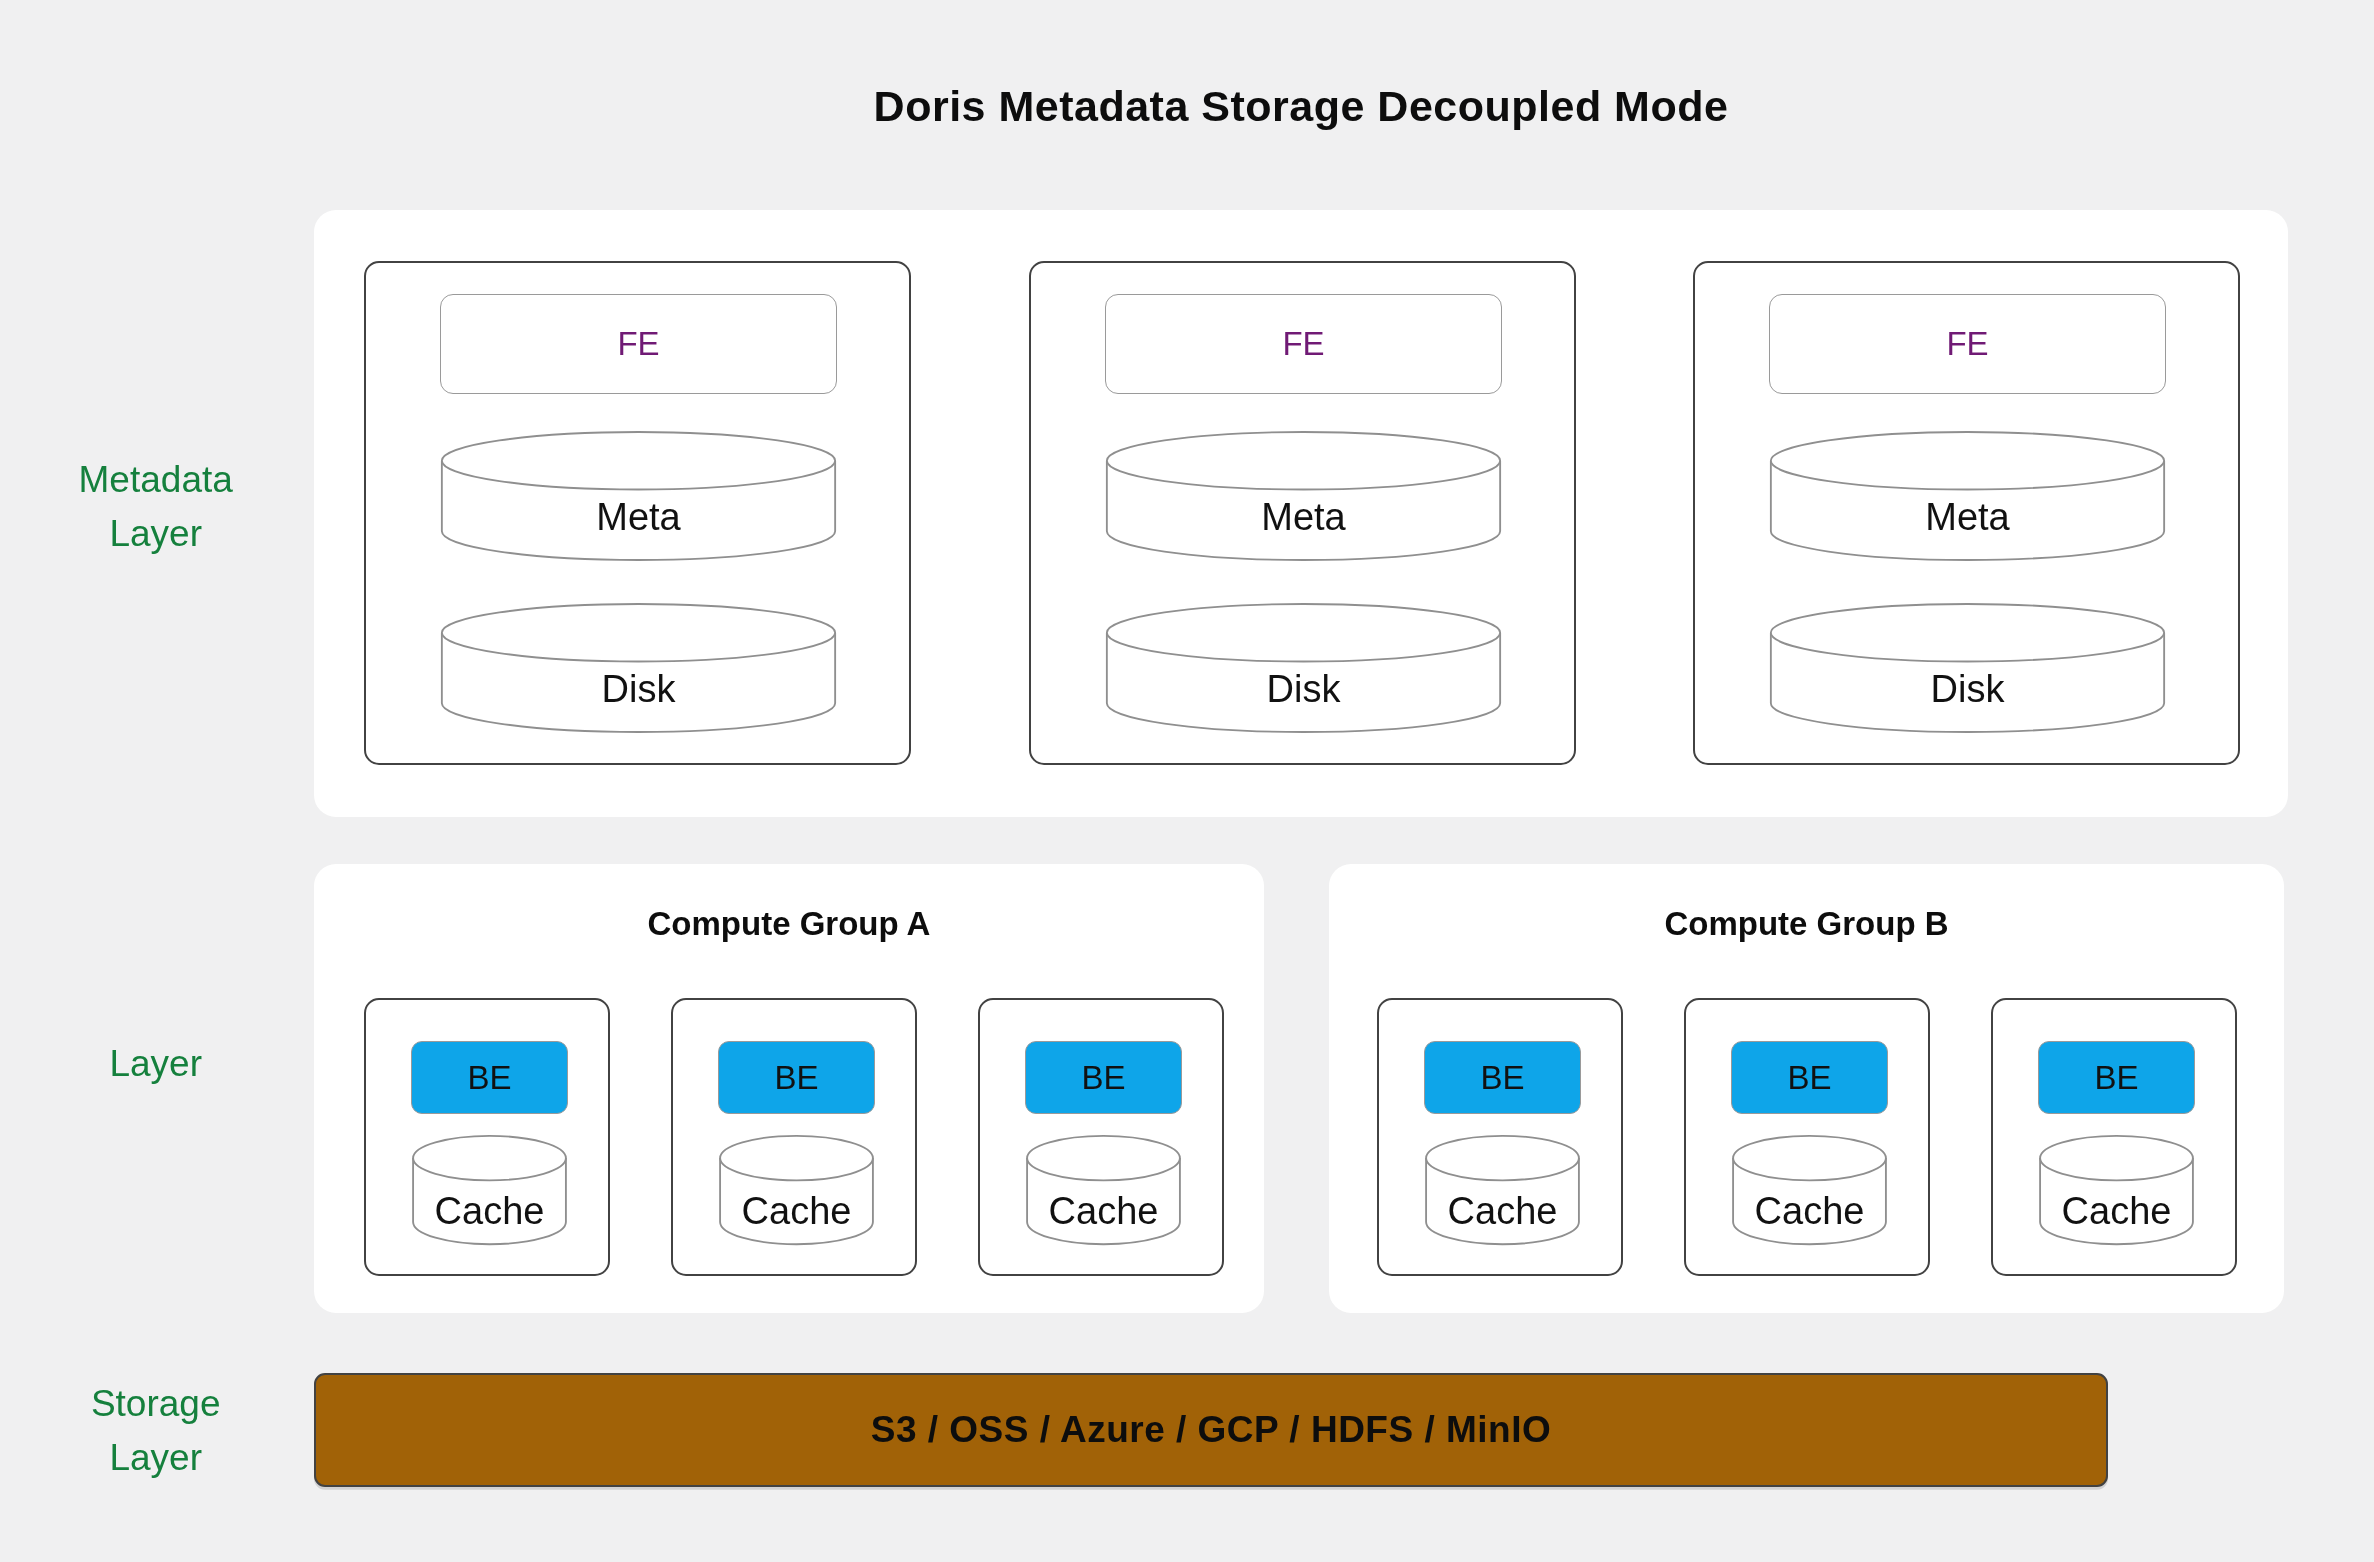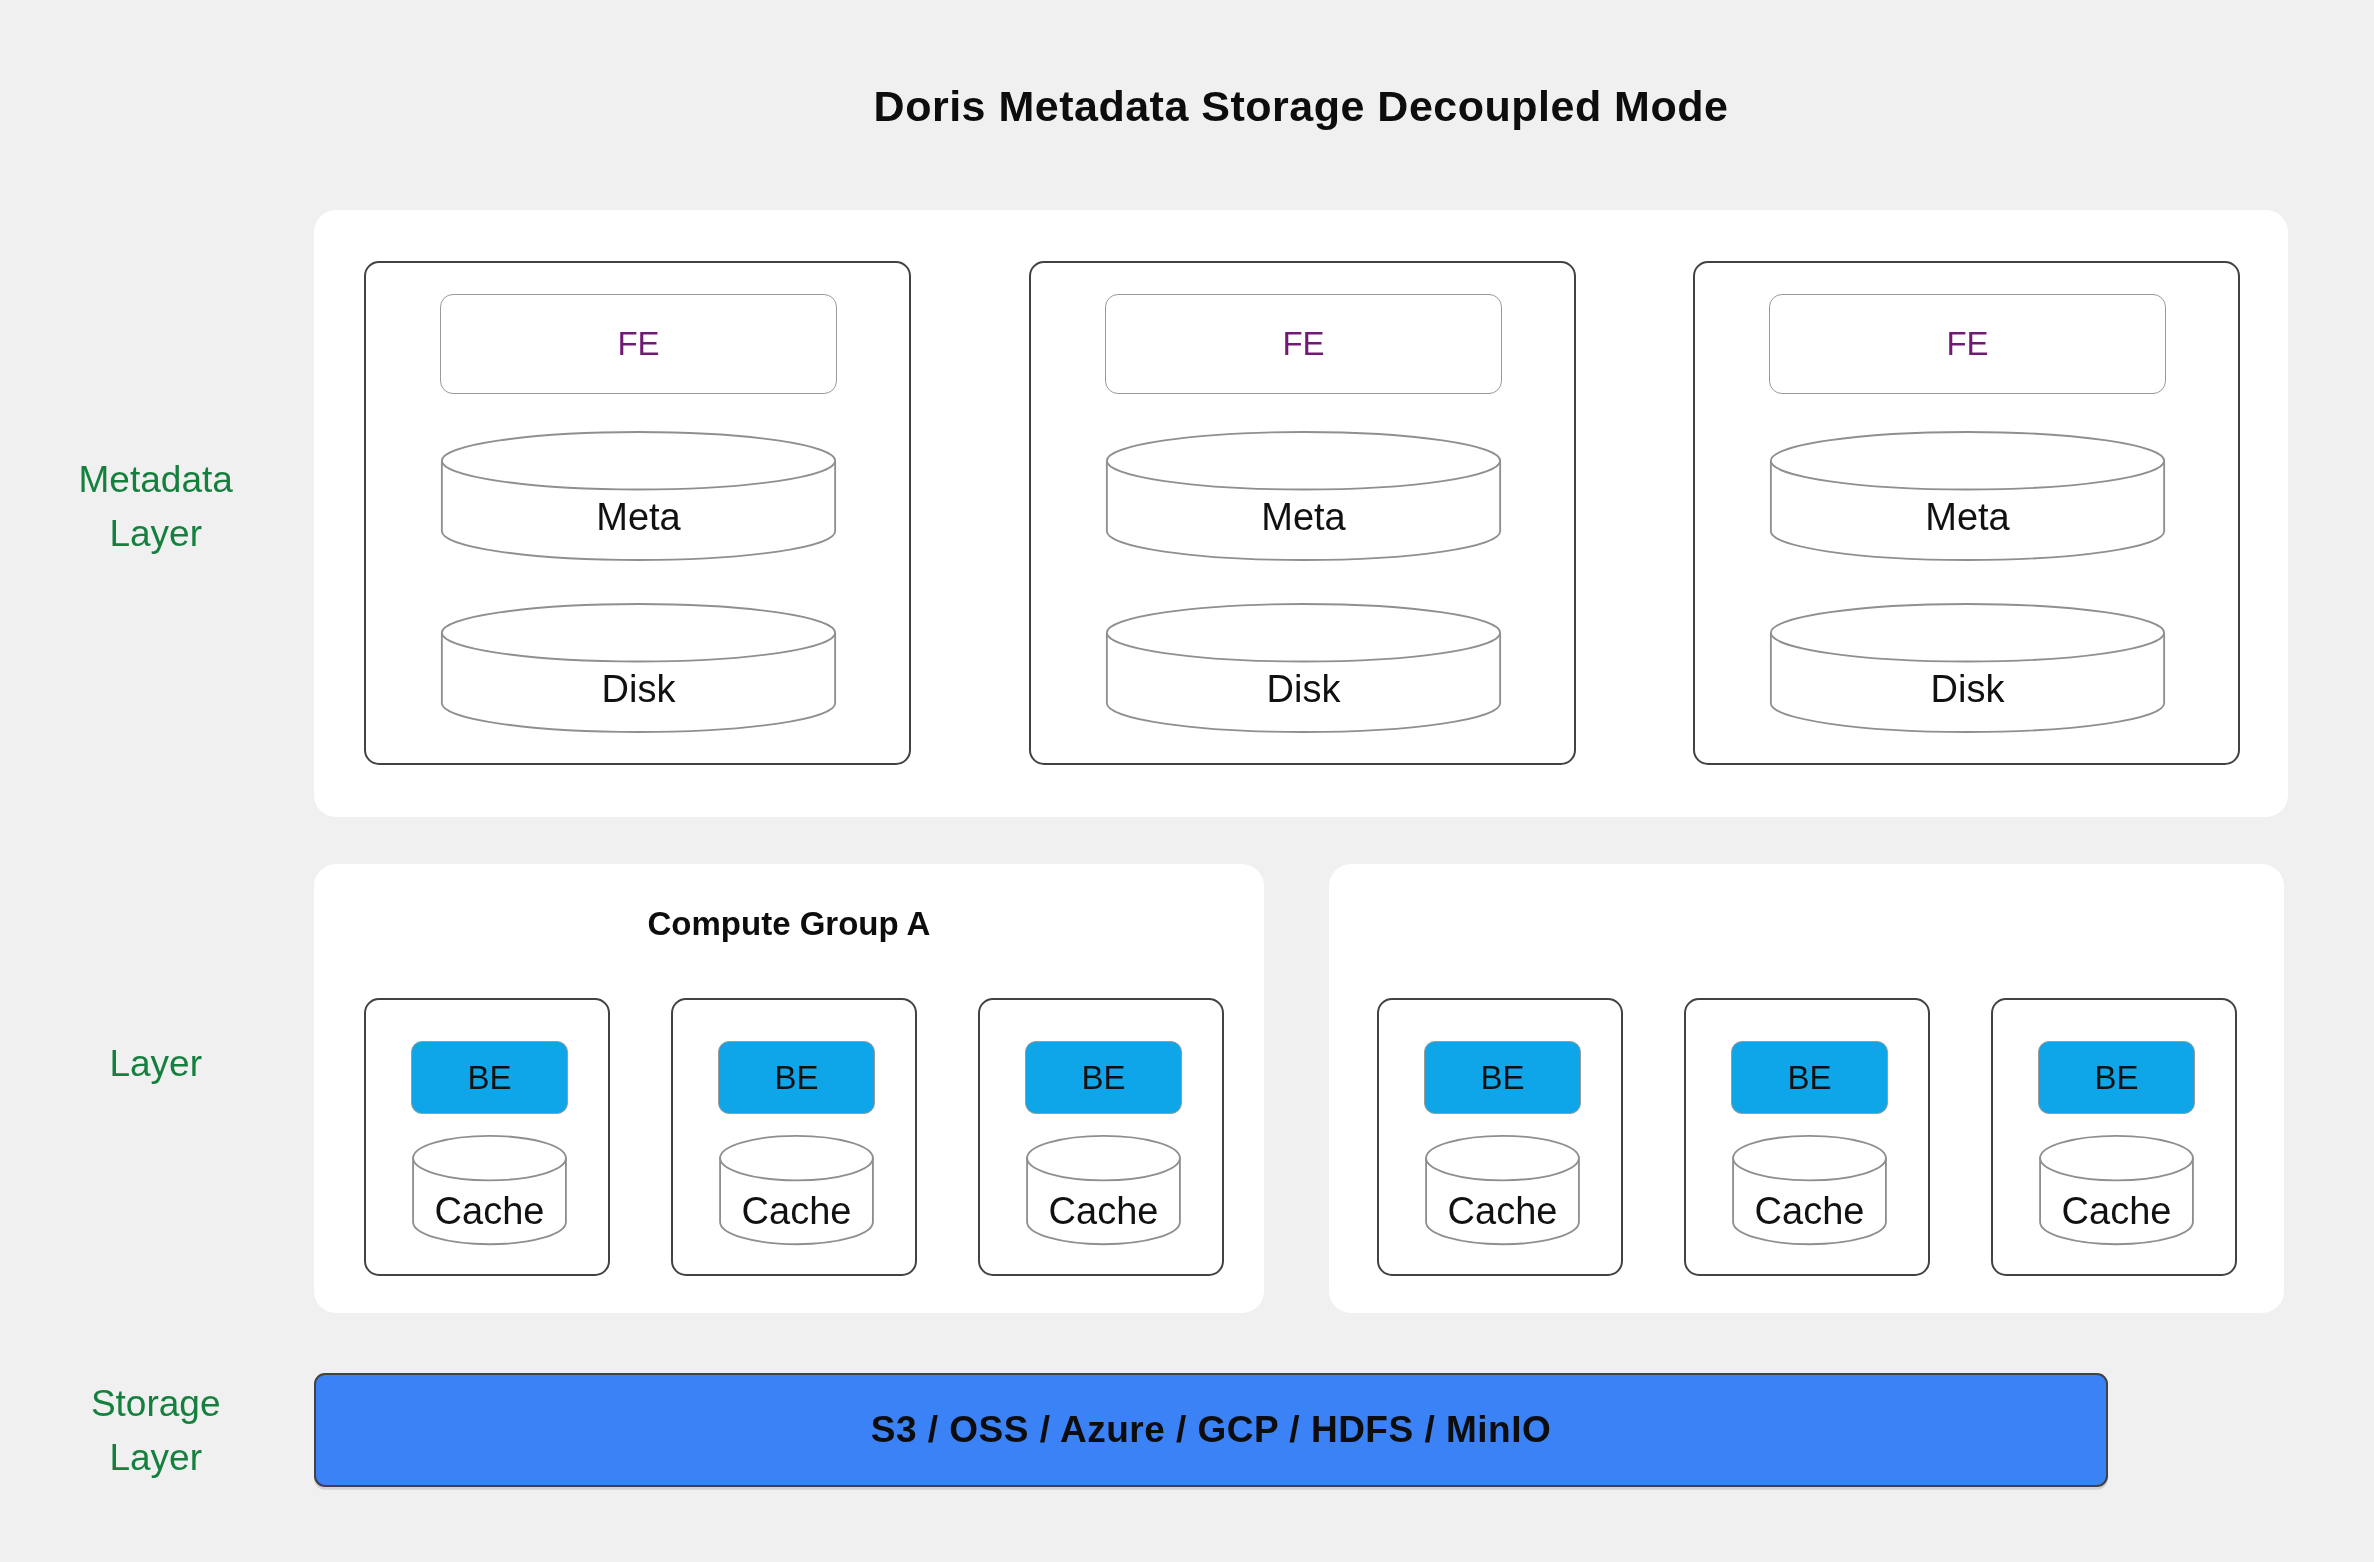--- a/index.html
+++ b/index.html
@@ -86,21 +86,21 @@
     border: 1.9px solid #9a9a9a; border-radius: 11px;
     background: #0ea5e9;
     display: flex; align-items: center; justify-content: center;
     font-size: 33px; color: #111;
   }
   .cyl.small { left: 45px; top: 134px; width: 157px; height: 113px; }
   .cyl.small .cyl-label { top: 56px; }
 
   .storage-box {
     left: 314px; top: 1373px; width: 1794px; height: 114px;
-    background: #3b82f6;
+    background: #a16207;
     border: 2.8px solid #424242;
     border-radius: 11px;
     box-shadow: 0 2.8px 0 rgba(0,0,0,0.12);
     display: flex; align-items: center; justify-content: center;
   }
   .storage-text {
     font-size: 37px; font-weight: 600; color: #0d0d0d; letter-spacing: 0.5px;
   }
 </style>
 </head>
@@ -208,20 +208,21 @@
       <svg width="157" height="113" viewBox="0 0 169 122">
         <path d="M2,26 L2,95 A82.5,24 0 0 0 167,95 L167,26" fill="#ffffff" stroke="#8f8f8f" stroke-width="2"></path>
         <ellipse cx="84.5" cy="26" rx="82.5" ry="24" fill="#ffffff" stroke="#8f8f8f" stroke-width="2"></ellipse>
       </svg>
       <div class="cyl-label">Cache</div>
     </div>
   </div>
 </div>
 
 <div class="abs panel group-b">
+  <div class="abs group-title">Compute Group B</div>
 
   <div class="abs node-box compute-node n0">
     <div class="abs be-box">BE</div>
     <div class="abs cyl small">
       <svg width="157" height="113" viewBox="0 0 169 122">
         <path d="M2,26 L2,95 A82.5,24 0 0 0 167,95 L167,26" fill="#ffffff" stroke="#8f8f8f" stroke-width="2"></path>
         <ellipse cx="84.5" cy="26" rx="82.5" ry="24" fill="#ffffff" stroke="#8f8f8f" stroke-width="2"></ellipse>
       </svg>
       <div class="cyl-label">Cache</div>
     </div>

